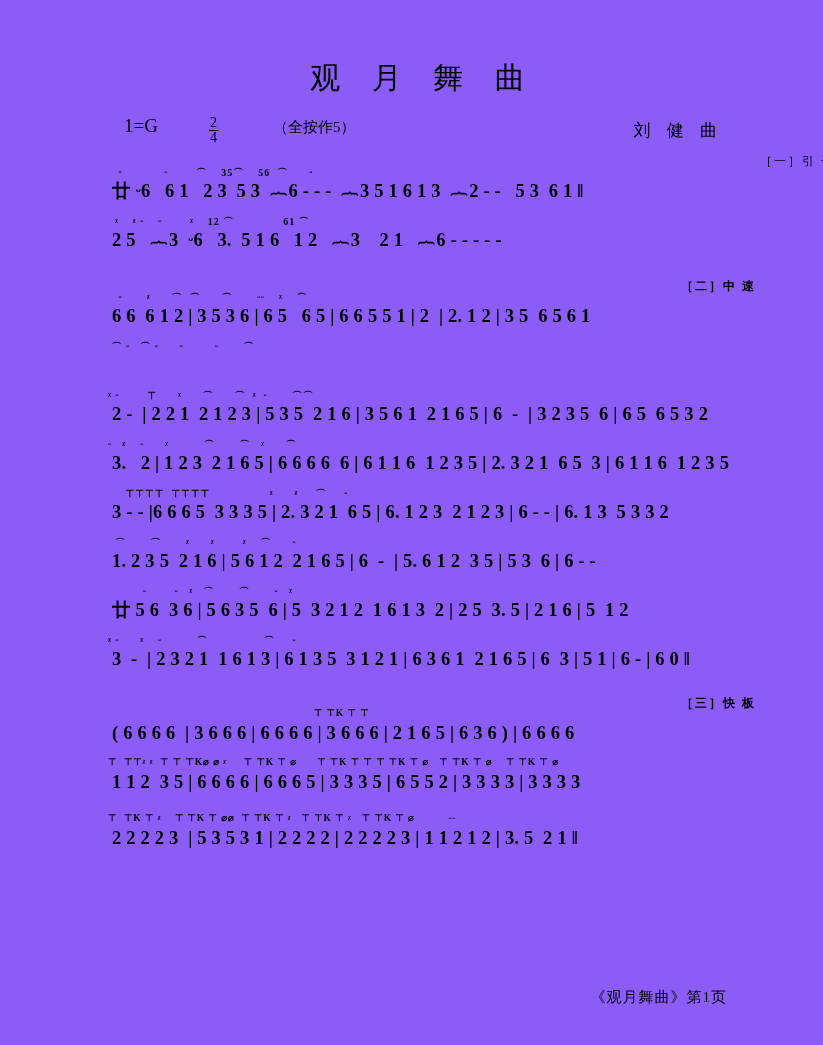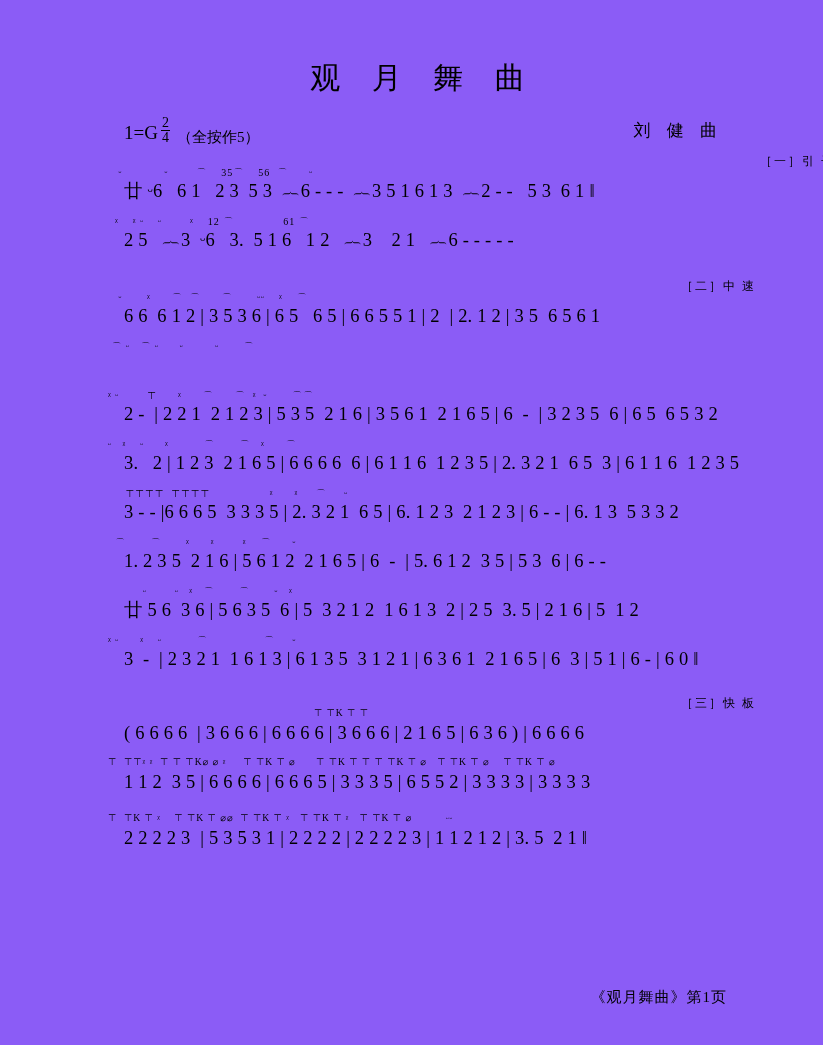--- a/index.html
+++ b/index.html
@@ -38,22 +38,23 @@
     position: relative;
     height: 34px;
     margin-top: 16px;
   }
   .keysig {
     position: absolute;
     left: 112px;
     top: 0px;
     font-size: 19px;
     display: flex;
-    align-items: flex-end;
+    align-items: flex-start;
     font-family: "Liberation Serif", serif;
+    gap: 48px;
   }
   .frac {
     display: inline-block;
     vertical-align: middle;
     text-align: center;
     line-height: 1;
     font-size: 14px;
     margin: 0 3px;
     position: relative;
     top: 1px;
@@ -80,20 +81,21 @@
     margin: 4px 0 0 112px;
     letter-spacing: 2px;
     text-align: right;
   }
 
   
   .score-block {
     position: relative;
     margin-left: 96px;
     width: 648px;
+    font-weight: bold;
   }
   .score-line {
     position: relative;
     font-size: 18.5px;
     line-height: 1.05;
     height: 49px;
     white-space: pre;
     letter-spacing: 0.2px;
   }
   .ornaments {
@@ -101,21 +103,21 @@
     top: -2px;
     left: 0;
     font-size: 10px;
     white-space: pre;
     letter-spacing: 1px;
     color: #000;
   }
   .notes {
     position: absolute;
     top: 12px;
-    left: 16px;
+    left: 4px;
     white-space: pre;
   }
   .fingering {
     position: absolute;
     top: -3px;
     left: 0;
     font-size: 9.5px;
     letter-spacing: 1px;
     white-space: pre;
   }

